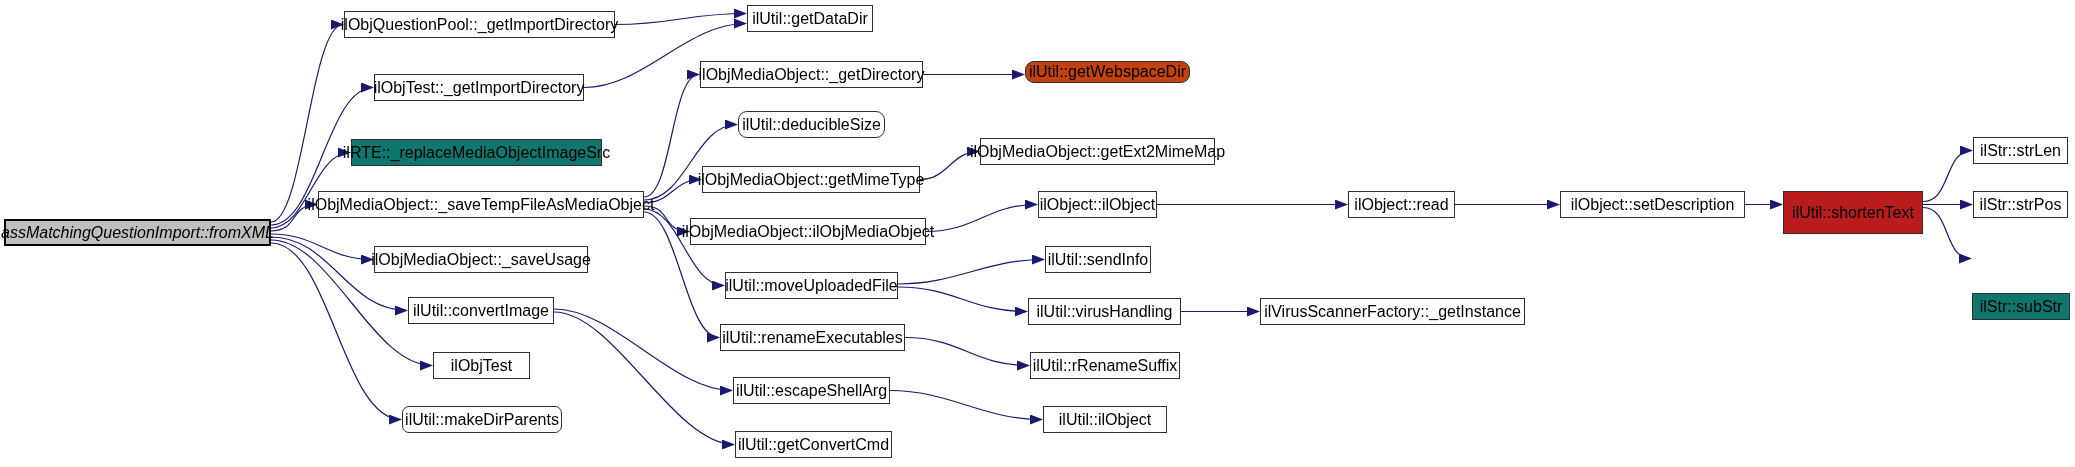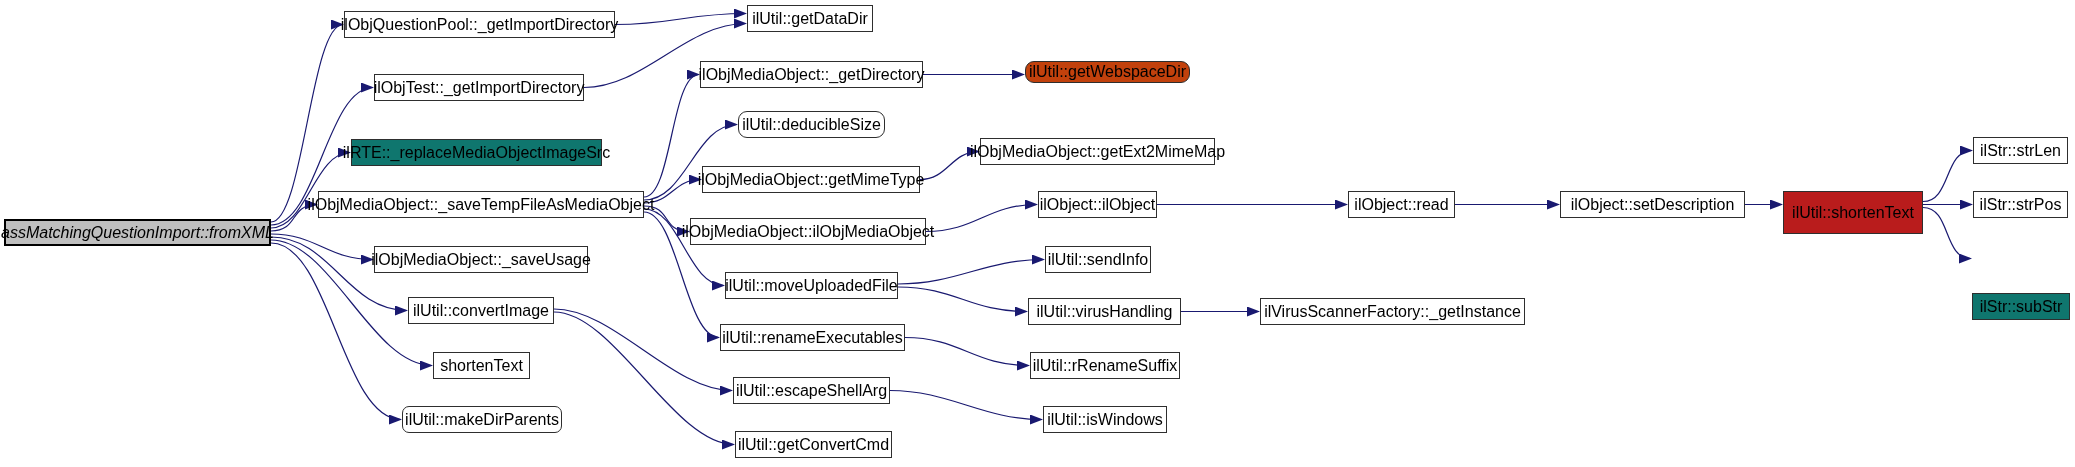--- a/index.html
+++ b/index.html
@@ -77,38 +77,38 @@
       <path d="M1923,207.5 C1951,207.5 1943,258.5 1971,258.5" fill="none" stroke="#191970" stroke-width="1.2" marker-end="url(#arrow)"></path>
     </svg>
 
   <div class="node root" style="left: 4px; top: 219px; width: 267px; height: 27px; background: rgb(191, 191, 191); border-color: rgb(0, 0, 0);">assMatchingQuestionImport::fromXML</div>
   <div class="node" style="left: 344px; top: 11px; width: 271px; height: 27px; background: rgb(255, 255, 255); border-color: rgb(46, 46, 46);">ilObjQuestionPool::_getImportDirectory</div>
   <div class="node" style="left: 374px; top: 74px; width: 210px; height: 27px; background: rgb(255, 255, 255); border-color: rgb(46, 46, 46);">ilObjTest::_getImportDirectory</div>
   <div class="node" style="left: 351px; top: 139px; width: 251px; height: 27px; background: #0f766e; border-color: rgb(46, 46, 46);">ilRTE::_replaceMediaObjectImageSrc</div>
   <div class="node" style="left: 374px; top: 246px; width: 214px; height: 27px; background: rgb(255, 255, 255); border-color: rgb(46, 46, 46);">ilObjMediaObject::_saveUsage</div>
   <div class="node" style="left: 318px; top: 191px; width: 326px; height: 27px; background: rgb(255, 255, 255); border-color: rgb(46, 46, 46);">ilObjMediaObject::_saveTempFileAsMediaObject</div>
   <div class="node" style="left: 408px; top: 297px; width: 146px; height: 27px; background: rgb(255, 255, 255); border-color: rgb(46, 46, 46);">ilUtil::convertImage</div>
-  <div class="node" style="left: 433px; top: 352px; width: 97px; height: 27px; background: rgb(255, 255, 255); border-color: rgb(46, 46, 46);">shortenText</div>
+  <div class="node" style="left: 433px; top: 352px; width: 97px; height: 27px; background: rgb(255, 255, 255); border-color: rgb(46, 46, 46);">ilObjTest</div>
   <div class="node" style="left: 402px; top: 406px; width: 160px; height: 27px; background: rgb(255, 255, 255); border-color: rgb(46, 46, 46); border-radius: 7px;">ilUtil::makeDirParents</div>
   <div class="node" style="left: 747px; top: 5px; width: 126px; height: 27px; background: rgb(255, 255, 255); border-color: rgb(46, 46, 46);">ilUtil::getDataDir</div>
   <div class="node" style="left: 700px; top: 61px; width: 223px; height: 27px; background: rgb(255, 255, 255); border-color: rgb(46, 46, 46);">ilObjMediaObject::_getDirectory</div>
   <div class="node" style="left: 738px; top: 111px; width: 147px; height: 27px; background: rgb(255, 255, 255); border-color: rgb(46, 46, 46); border-radius: 9px;">ilUtil::deducibleSize</div>
   <div class="node" style="left: 702px; top: 166px; width: 218px; height: 27px; background: rgb(255, 255, 255); border-color: rgb(46, 46, 46);">ilObjMediaObject::getMimeType</div>
   <div class="node" style="left: 690px; top: 218px; width: 236px; height: 27px; background: rgb(255, 255, 255); border-color: rgb(46, 46, 46);">ilObjMediaObject::ilObjMediaObject</div>
   <div class="node" style="left: 725px; top: 272px; width: 173px; height: 27px; background: rgb(255, 255, 255); border-color: rgb(46, 46, 46);">ilUtil::moveUploadedFile</div>
   <div class="node" style="left: 720px; top: 324px; width: 185px; height: 27px; background: rgb(255, 255, 255); border-color: rgb(46, 46, 46);">ilUtil::renameExecutables</div>
   <div class="node" style="left: 733px; top: 377px; width: 157px; height: 27px; background: rgb(255, 255, 255); border-color: rgb(46, 46, 46);">ilUtil::escapeShellArg</div>
   <div class="node" style="left: 735px; top: 431px; width: 157px; height: 27px; background: rgb(255, 255, 255); border-color: rgb(46, 46, 46);">ilUtil::getConvertCmd</div>
   <div class="node" style="left: 1025px; top: 61px; width: 165px; height: 22px; background: #c2410c; border-color: rgb(46, 46, 46); border-radius: 9px;">ilUtil::getWebspaceDir</div>
   <div class="node" style="left: 980px; top: 138px; width: 235px; height: 27px; background: rgb(255, 255, 255); border-color: rgb(46, 46, 46);">ilObjMediaObject::getExt2MimeMap</div>
   <div class="node" style="left: 1038px; top: 191px; width: 119px; height: 27px; background: rgb(255, 255, 255); border-color: rgb(46, 46, 46);">ilObject::ilObject</div>
   <div class="node" style="left: 1045px; top: 246px; width: 106px; height: 27px; background: rgb(255, 255, 255); border-color: rgb(46, 46, 46);">ilUtil::sendInfo</div>
   <div class="node" style="left: 1028px; top: 298px; width: 153px; height: 27px; background: rgb(255, 255, 255); border-color: rgb(46, 46, 46);">ilUtil::virusHandling</div>
   <div class="node" style="left: 1030px; top: 352px; width: 150px; height: 27px; background: rgb(255, 255, 255); border-color: rgb(46, 46, 46);">ilUtil::rRenameSuffix</div>
-  <div class="node" style="left: 1043px; top: 406px; width: 124px; height: 27px; background: rgb(255, 255, 255); border-color: rgb(46, 46, 46);">ilUtil::isWindows</div>
+  <div class="node" style="left: 1043px; top: 406px; width: 124px; height: 27px; background: rgb(255, 255, 255); border-color: rgb(46, 46, 46);">ilUtil::ilObject</div>
   <div class="node" style="left: 1348px; top: 191px; width: 107px; height: 27px; background: rgb(255, 255, 255); border-color: rgb(46, 46, 46);">ilObject::read</div>
   <div class="node" style="left: 1260px; top: 298px; width: 265px; height: 27px; background: rgb(255, 255, 255); border-color: rgb(46, 46, 46);">ilVirusScannerFactory::_getInstance</div>
   <div class="node" style="left: 1560px; top: 191px; width: 185px; height: 27px; background: rgb(255, 255, 255); border-color: rgb(46, 46, 46);">ilObject::setDescription</div>
   <div class="node" style="left: 1783px; top: 191px; width: 140px; height: 43px; background: #b91c1c; border-color: rgb(46, 46, 46);">ilUtil::shortenText</div>
   <div class="node" style="left: 1973px; top: 137px; width: 95px; height: 27px; background: rgb(255, 255, 255); border-color: rgb(46, 46, 46);">ilStr::strLen</div>
   <div class="node" style="left: 1973px; top: 191px; width: 95px; height: 27px; background: rgb(255, 255, 255); border-color: rgb(46, 46, 46);">ilStr::strPos</div>
   <div class="node" style="left: 1972px; top: 245px; width: 98px; height: 27px; background: #0f766e; border-color: rgb(46, 46, 46); margin-top: 48px;">ilStr::subStr</div>
 </div>
 
 </body></html>

